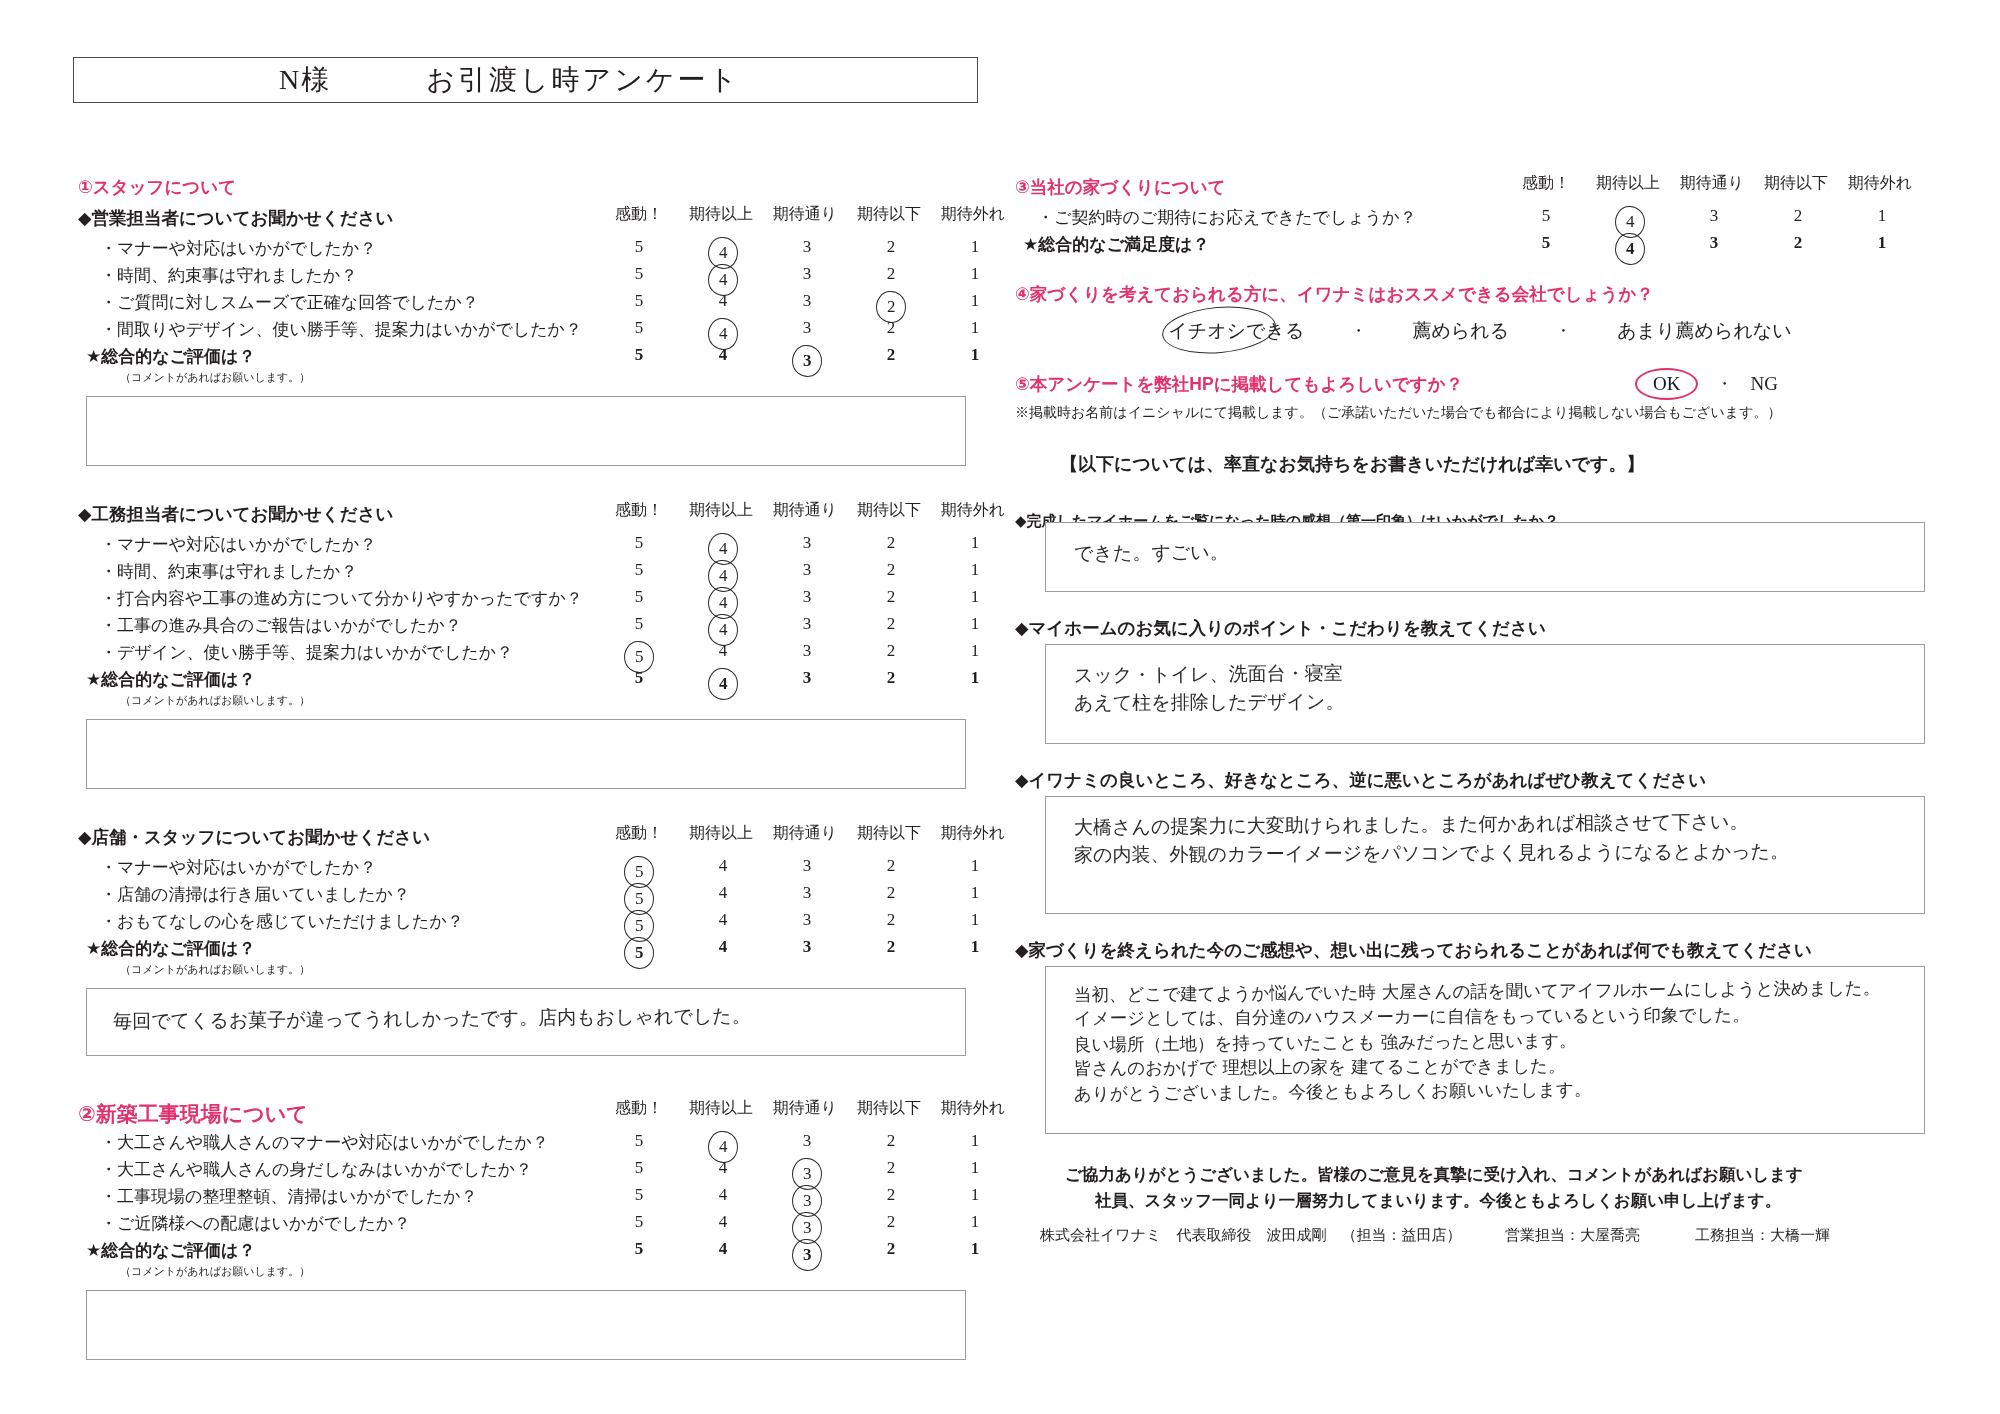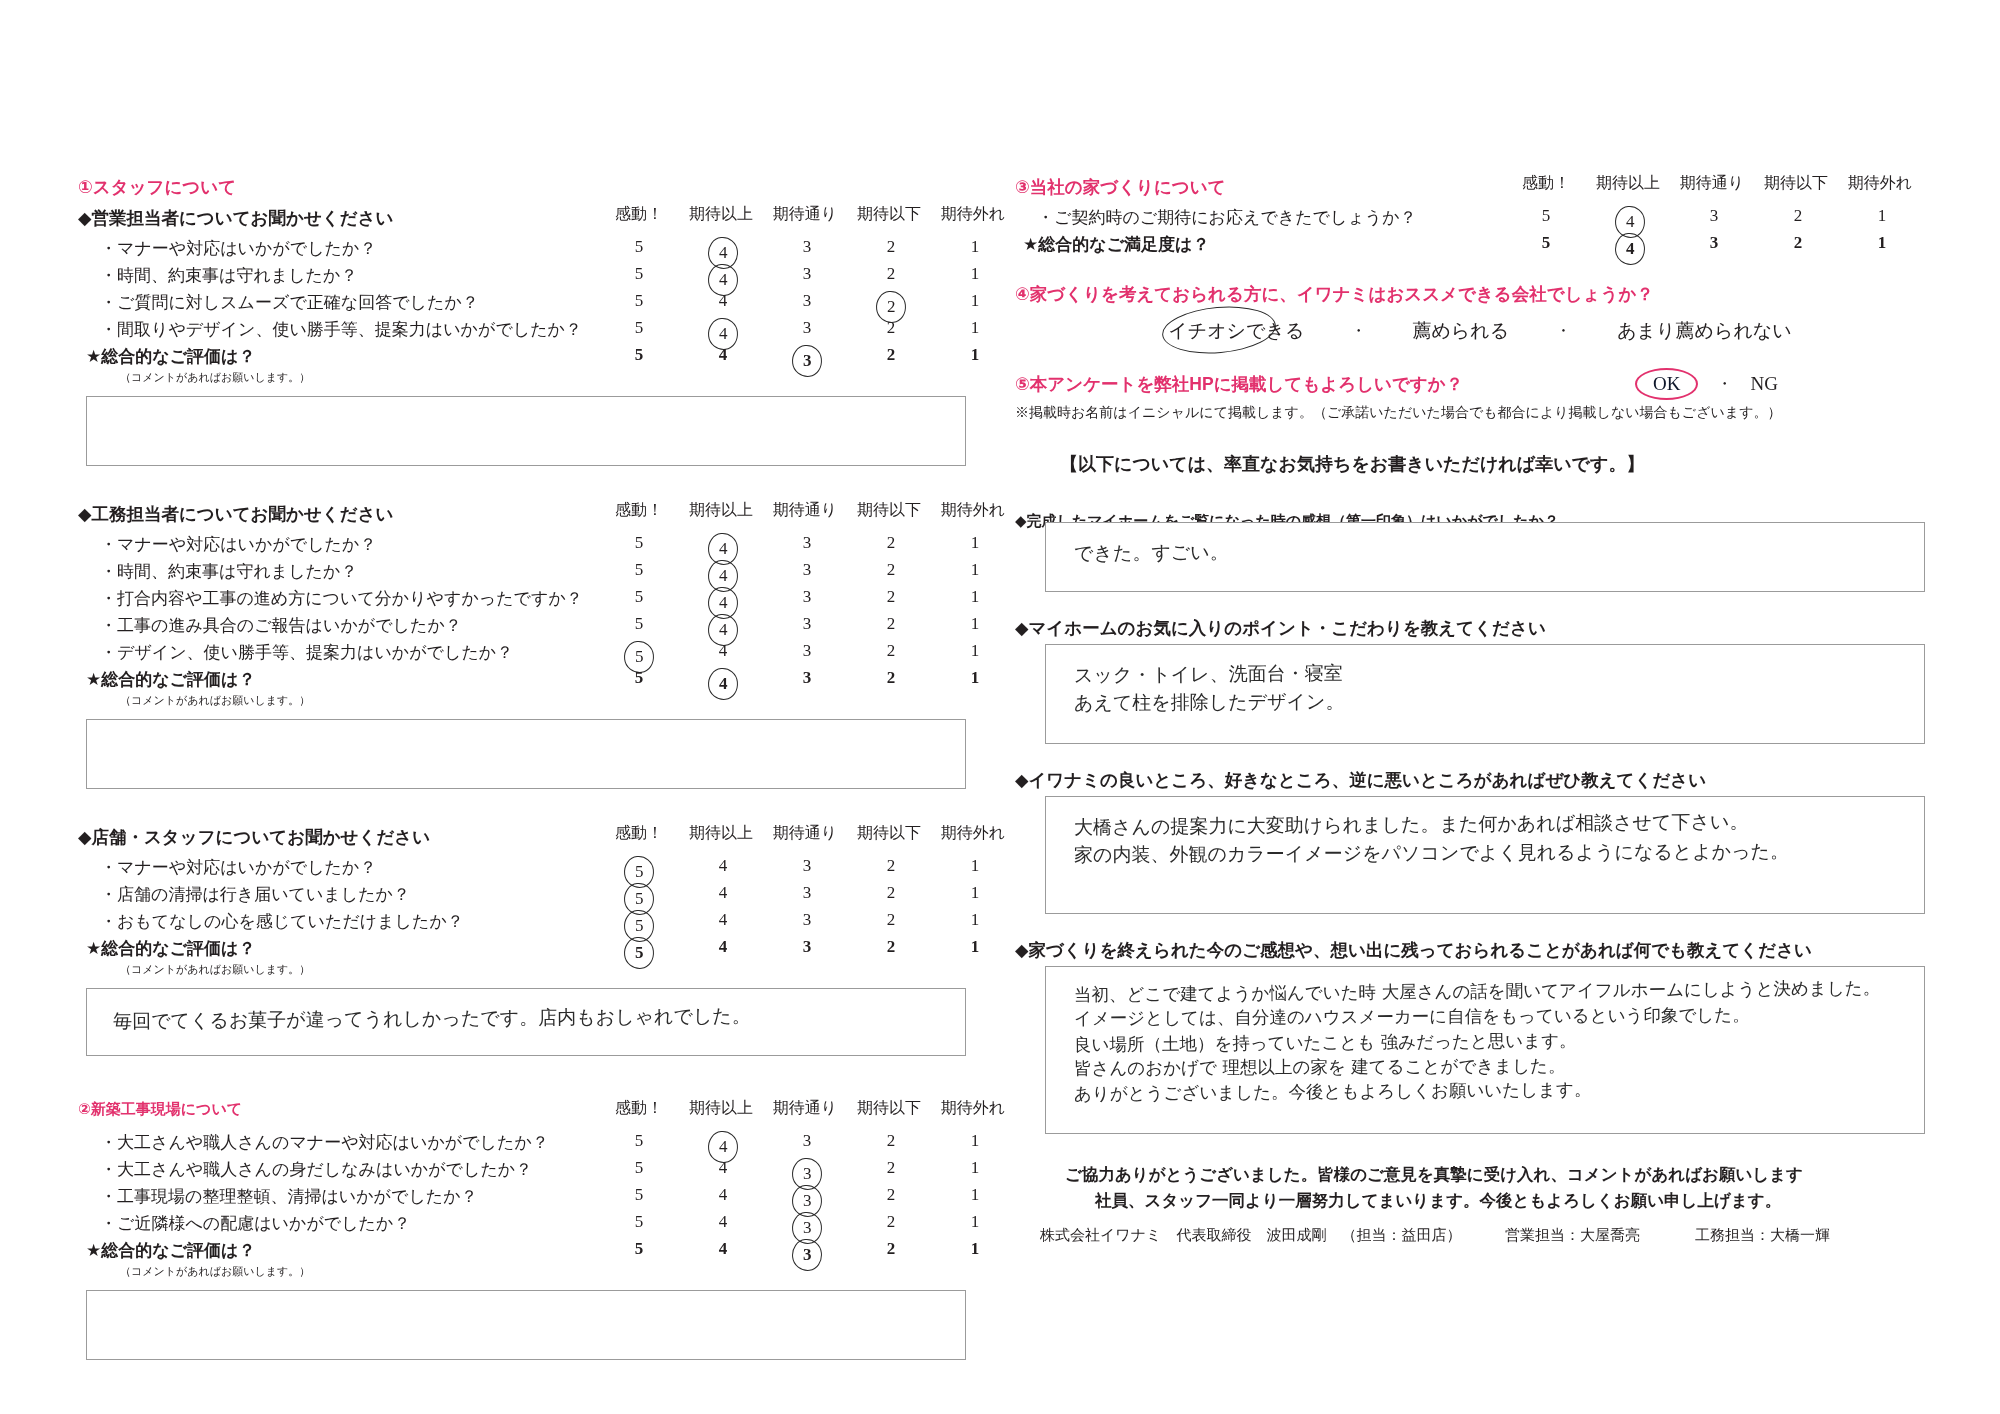--- a/index.html
+++ b/index.html
@@ -62,20 +62,24 @@
     padding:3px 16px;font-size:19px;color:#0f172a;
   }
   .footer-txt{font-size:16.5px;font-weight:bold;font-family:"Liberation Sans","DejaVu Sans",sans-serif;}
   .footer-small{font-size:15px;}
 </style>
 </head>
 <body>
 
 <div class="page">
 
+  <div class="title-box">
+    <span class="title-name">N様</span>
+    <span class="title-main">お引渡し時アンケート</span>
+  </div>
 
   <div class="col" id="left-col" style="left:78px;top:175px;width:900px;">
       <div class="pink" style="position: absolute; left: 0px; top: 0px; font-size: 17.5px;">①スタッフについて</div>
       <div class="qhead" style="position: absolute; left: 0px; top: 31px;">◆営業担当者についてお聞かせください</div>
       <div class="qrow" style="position: absolute; top: 29px; left: 0px; width: 940px;">
         <span class="rhdr" style="left: 524px; width: 74px;">感動！</span>
         <span class="rhdr" style="left: 606px; width: 74px;">期待以上</span>
         <span class="rhdr" style="left: 690px; width: 74px;">期待通り</span>
         <span class="rhdr" style="left: 774px; width: 74px;">期待以下</span>
         <span class="rhdr" style="left: 858px; width: 74px;">期待外れ</span>
@@ -217,21 +221,21 @@
         <span class="rt" style="left: 530px; font-weight: bold;"><span class="circ"><i>5</i></span></span>
         <span class="rt" style="left: 614px; font-weight: bold;">4</span>
         <span class="rt" style="left: 698px; font-weight: bold;">3</span>
         <span class="rt" style="left: 782px; font-weight: bold;">2</span>
         <span class="rt" style="left: 866px; font-weight: bold;">1</span>
       </div>
       <div class="cmt-label" style="position: absolute; left: 0px; top: 787px;">（コメントがあればお願いします。）</div>
       <div class="cbox" style="position: absolute; left: 8px; top: 813px; width: 880px; height: 68px;">
         <div class="hw" style="padding: 14px 0px 0px 26px;">毎回でてくるお菓子が違ってうれしかったです。店内もおしゃれでした。</div>
       </div>
-      <div class="pink" style="position: absolute; left: 0px; top: 925px; font-size: 15px;">②新築工事現場について</div>
+      <div class="pink" style="position: absolute; left: 0px; top: 925px; font-size: 21px;">②新築工事現場について</div>
       <div class="qrow" style="position: absolute; top: 923px; left: 0px; width: 940px;">
         <span class="rhdr" style="left: 524px; width: 74px;">感動！</span>
         <span class="rhdr" style="left: 606px; width: 74px;">期待以上</span>
         <span class="rhdr" style="left: 690px; width: 74px;">期待通り</span>
         <span class="rhdr" style="left: 774px; width: 74px;">期待以下</span>
         <span class="rhdr" style="left: 858px; width: 74px;">期待外れ</span>
       </div>
       <div class="qrow" style="position: absolute; top: 954px; left: 0px; width: 940px;">
         <span class="qtext">・大工さんや職人さんのマナーや対応はいかがでしたか？</span>
         <span class="rt" style="left: 530px;">5</span>

